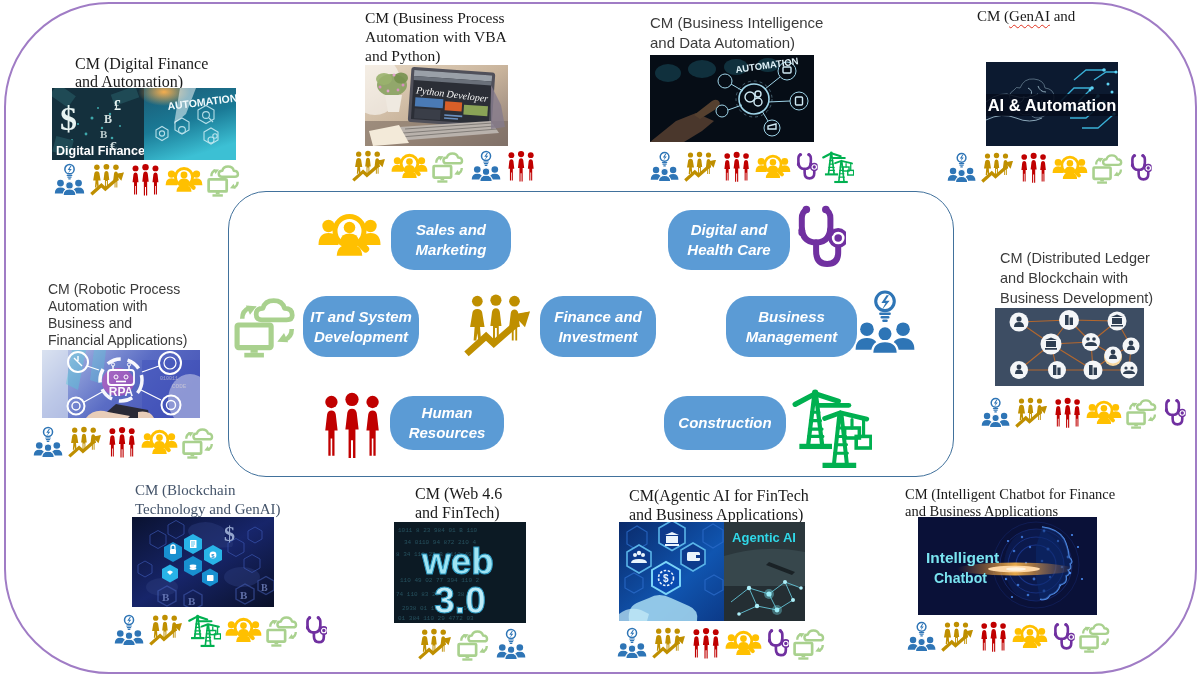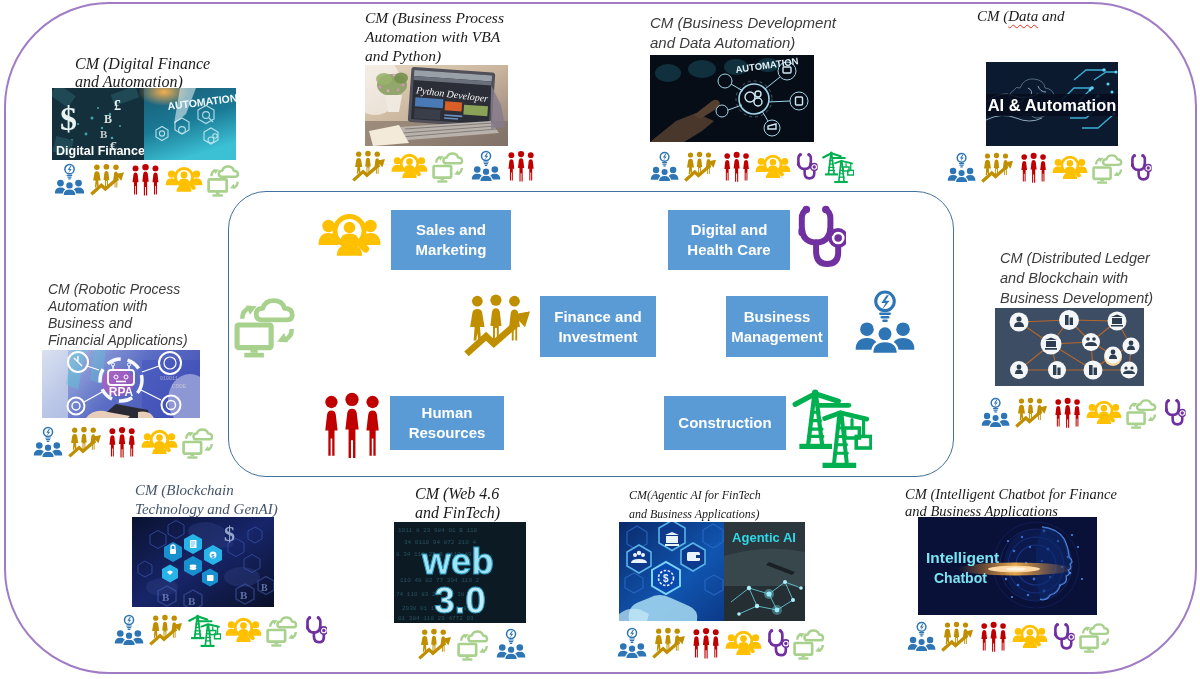--- a/index.html
+++ b/index.html
@@ -5,29 +5,29 @@
   html,body{margin:0;padding:0;background:#fff;}
   #canvas{position:relative;width:1200px;height:679px;background:#fff;overflow:hidden;
           font-family:"Liberation Sans",sans-serif;}
   
   #slide-border{position:absolute;left:4px;top:2px;width:1189px;height:668px;
     border:2px solid #A07CC5;border-radius:105px;}
   
   #center-panel{position:absolute;left:228px;top:191px;width:724px;height:284px;
     border:1.4px solid #41719C;border-radius:38px;background:#fff;}
   
-  .cat-btn{position:absolute;background:#5B9BD5;color:#fff;border-radius:0;
+  .cat-btn{position:absolute;background:#5B9BD5;color:#fff;border-radius:23px;
     display:flex;align-items:center;justify-content:center;text-align:center;
     font-weight:bold;font-size:15px;line-height:20px;white-space:pre-line;
-    font-family:"Liberation Sans",sans-serif;}
+    font-family:"Liberation Sans",sans-serif;font-style:italic;}
   .cat-icon{position:absolute;}
   .cat-icon svg{display:block;width:100%;height:100%;}
   
   .module{position:absolute;}
-  .module-title{position:absolute;color:#1a1a1a;font-style:italic;}
+  .module-title{position:absolute;color:#1a1a1a;}
   .module-title.serif{font-family:"Liberation Serif",serif;font-size:15.5px;line-height:18.5px;}
   .module-title.sans{font-family:"Liberation Sans",sans-serif;font-size:14.5px;line-height:19.5px;color:#3b3b3b;}
   .fs16{font-size:16px !important;} .fs15{font-size:15px !important;} .fs145{font-size:14.5px !important;}
   .module-title{white-space:pre-line;}
   .misspelled{text-decoration:underline;text-decoration-style:wavy;
     text-decoration-color:#e0301e;text-decoration-thickness:1px;text-underline-offset:3px;}
   .module-photo{position:absolute;}
   .module-photo svg{display:block;}
   .icon-row{position:absolute;display:flex;align-items:flex-end;gap:4px;}
   .icon-row .cat-icon{position:static;flex:0 0 auto;}
@@ -153,30 +153,32 @@
       <svg>
         <use href="#sym-medical"></use>
       </svg>
     </div>
 
   <div class="cat-icon" style="left: 234px; top: 291px; width: 66px; height: 70px; color: rgb(169, 209, 142);">
       <svg>
         <use href="#sym-it"></use>
       </svg>
     </div>
+  <div class="cat-btn" style="left:303px;top:296px;width:116px;height:61px">IT and System
+Development</div>
 
   <div class="cat-icon" style="left: 463px; top: 294px; width: 72px; height: 64px; color: rgb(191, 143, 0);">
       <svg>
         <use href="#sym-finance"></use>
       </svg>
     </div>
   <div class="cat-btn" style="left:540px;top:296px;width:116px;height:61px">Finance and
 Investment</div>
 
-  <div class="cat-btn" style="left:726px;top:296px;width:102px;height:61px">Business
+  <div class="cat-btn" style="left:726px;top:296px;width:131px;height:61px">Business
 Management</div>
   <div class="cat-icon" style="left: 852px; top: 289px; width: 66px; height: 68px; color: rgb(46, 117, 182);">
       <svg>
         <use href="#sym-business"></use>
       </svg>
     </div>
 
   <div class="cat-icon" style="left: 320px; top: 391px; width: 64px; height: 70px; color: rgb(192, 0, 0);">
       <svg>
         <use href="#sym-hr"></use>
@@ -351,21 +353,21 @@
         </div>
         <div class="cat-icon" style="color: rgb(192, 0, 0); width: 30.1389px; height: 35px;">
           <svg>
             <use href="#sym-hr"></use>
           </svg>
         </div>
       </div>
   </div>
 
   <div class="module">
-    <div class="module-title sans fs15" style="left:650px;top:13px;width:200px;line-height:19.8px">CM (Business Development
+    <div class="module-title sans fs15" style="left:650px;top:13px;width:200px;line-height:19.8px">CM (Business Intelligence
 and Data Automation)</div>
     <div class="module-photo" style="left:650px;top:55px">
       <svg width="164" height="87" viewBox="0 0 164 87">
         <rect width="164" height="87" fill="#060d16"></rect>
         <g fill="#123744" opacity="0.85">
           <ellipse cx="18" cy="18" rx="13" ry="9"></ellipse>
             <ellipse cx="52" cy="14" rx="14" ry="9"></ellipse>
           <ellipse cx="86" cy="12" rx="12" ry="8"></ellipse>
             <ellipse cx="118" cy="10" rx="11" ry="7"></ellipse>
         </g>
@@ -421,21 +423,21 @@
         <div class="cat-icon" style="color: rgb(0, 176, 80); width: 32.1111px; height: 34px;">
           <svg>
             <use href="#sym-construction"></use>
           </svg>
         </div>
       </div>
   </div>
 
   <div class="module">
     <div class="module-title serif fs15" style="left:977px;top:7px;width:170px;white-space:normal;line-height:19px">
-        <div><span>CM (</span><span class="misspelled">Data</span><span> and</span></div>
+        <div><span>CM (</span><span class="misspelled">GenAI</span><span> and</span></div>
       </div>
     <div class="module-photo" style="left:986px;top:62px">
       <svg width="132" height="84" viewBox="0 0 132 84">
         <rect width="132" height="84" fill="#0c1a30"></rect>
         <g fill="none" stroke="#b8d8e8" stroke-width="1" opacity="0.75">
           <path d="M0 40 Q14 28 28 34 Q40 38 52 32"></path>
           <path d="M0 58 Q16 50 30 56 Q44 62 56 56"></path>
           <path d="M34 26 q4 -10 14 -9 q10 1 11 9 q9 1 9 9 q0 7 -6 9 q2 8 -6 11 q-8 3 -12 -3 q-9 3 -12 -4 q-7 -2 -6 -9 q-6 -6 2 -11 q2 -4 6 -2 z" opacity="0.55"></path>
           <path d="M42 26 q6 3 2 8 M52 24 q2 6 8 6 M46 38 q6 0 6 6 M38 34 q0 6 -6 7 M56 38 q-2 6 4 8 M44 48 q4 2 8 -2"></path>
         </g>
@@ -781,21 +783,21 @@
         </div>
         <div class="cat-icon" style="color: rgb(46, 117, 182); width: 32.0833px; height: 35px;">
           <svg>
             <use href="#sym-business"></use>
           </svg>
         </div>
       </div>
   </div>
 
   <div class="module">
-    <div class="module-title serif" style="left:629px;top:485.5px;width:200px;line-height:19px;font-size:12px">CM(Agentic AI for FinTech
+    <div class="module-title serif" style="left:629px;top:485.5px;width:200px;line-height:19px;font-size:16px">CM(Agentic AI for FinTech
 and Business Applications)</div>
     <div class="module-photo" style="left:619px;top:522px">
       <svg width="186" height="99" viewBox="0 0 186 99">
         <linearGradient id="g-agl" x1="0" y1="0" x2="1" y2="1">
           <stop offset="0" stop-color="#0a2a6a"></stop>
             <stop offset="0.6" stop-color="#1055b0"></stop>
             <stop offset="1" stop-color="#0c3a88"></stop>
         </linearGradient>
         <rect width="105" height="99" fill="url(#g-agl)"></rect>
         <g fill="none" stroke="#2a6ac8" stroke-width="1.2" opacity="0.8">

